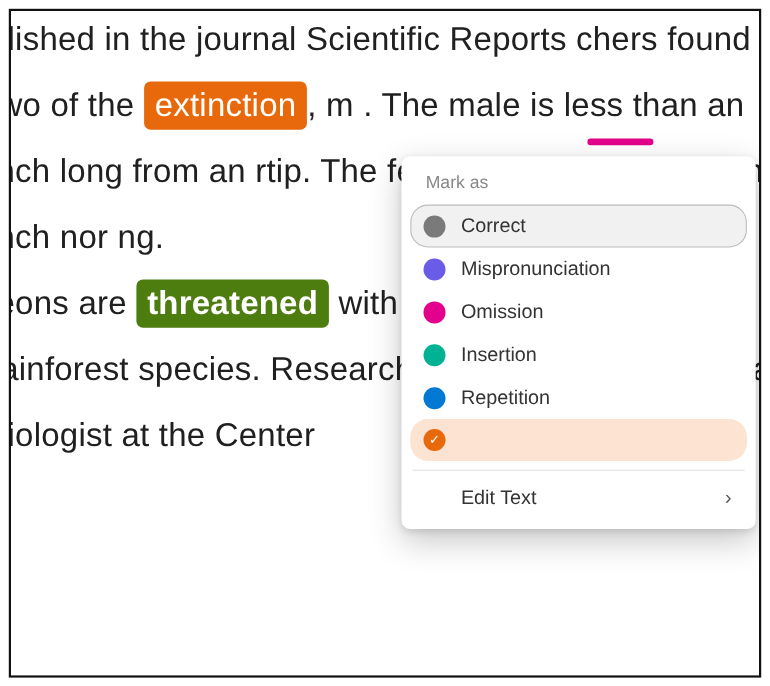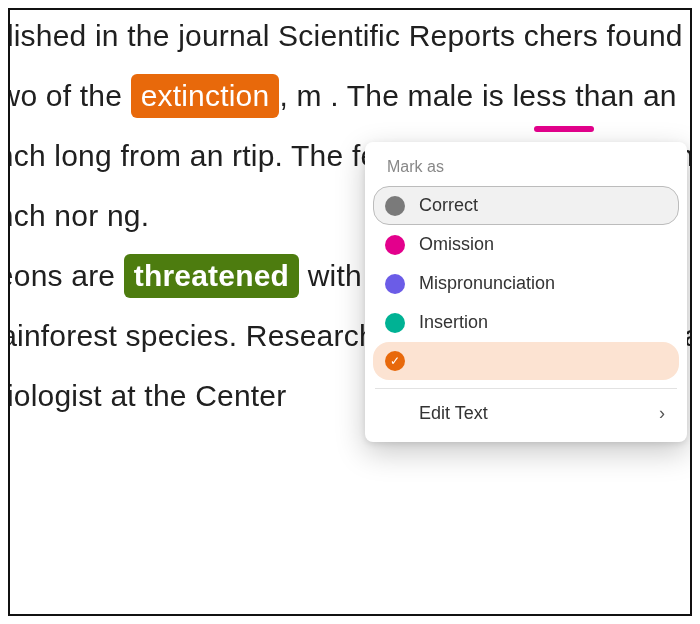--- a/index.html
+++ b/index.html
@@ -125,30 +125,34 @@
   <div class="pink-underline" style="left:524px; top:116px; width:60px;"></div>
 
   <div class="popup">
     <div class="header">Mark as</div>
 
     <div class="menu-item selected">
       <span class="dot dot-grey"></span>
       <span>Correct</span>
     </div>
     <div class="menu-item">
+      <span class="dot dot-purple"></span>
+      <span>Mispronunciation</span>
+    </div>
+    <div class="menu-item">
       <span class="dot dot-pink"></span>
       <span>Omission</span>
     </div>
     <div class="menu-item">
-      <span class="dot dot-purple"></span>
-      <span>Mispronunciation</span>
+      <span class="dot dot-teal"></span>
+      <span>Insertion</span>
     </div>
     <div class="menu-item">
-      <span class="dot dot-teal"></span>
-      <span>Insertion</span>
+      <span class="dot dot-blue"></span>
+      <span>Repetition</span>
     </div>
     <div class="menu-item highlight">
       <span class="dot dot-orange">
           <span class="check">✓</span>
         </span>
     </div>
 
     <div class="divider"></div>
 
     <div class="edit-row">

